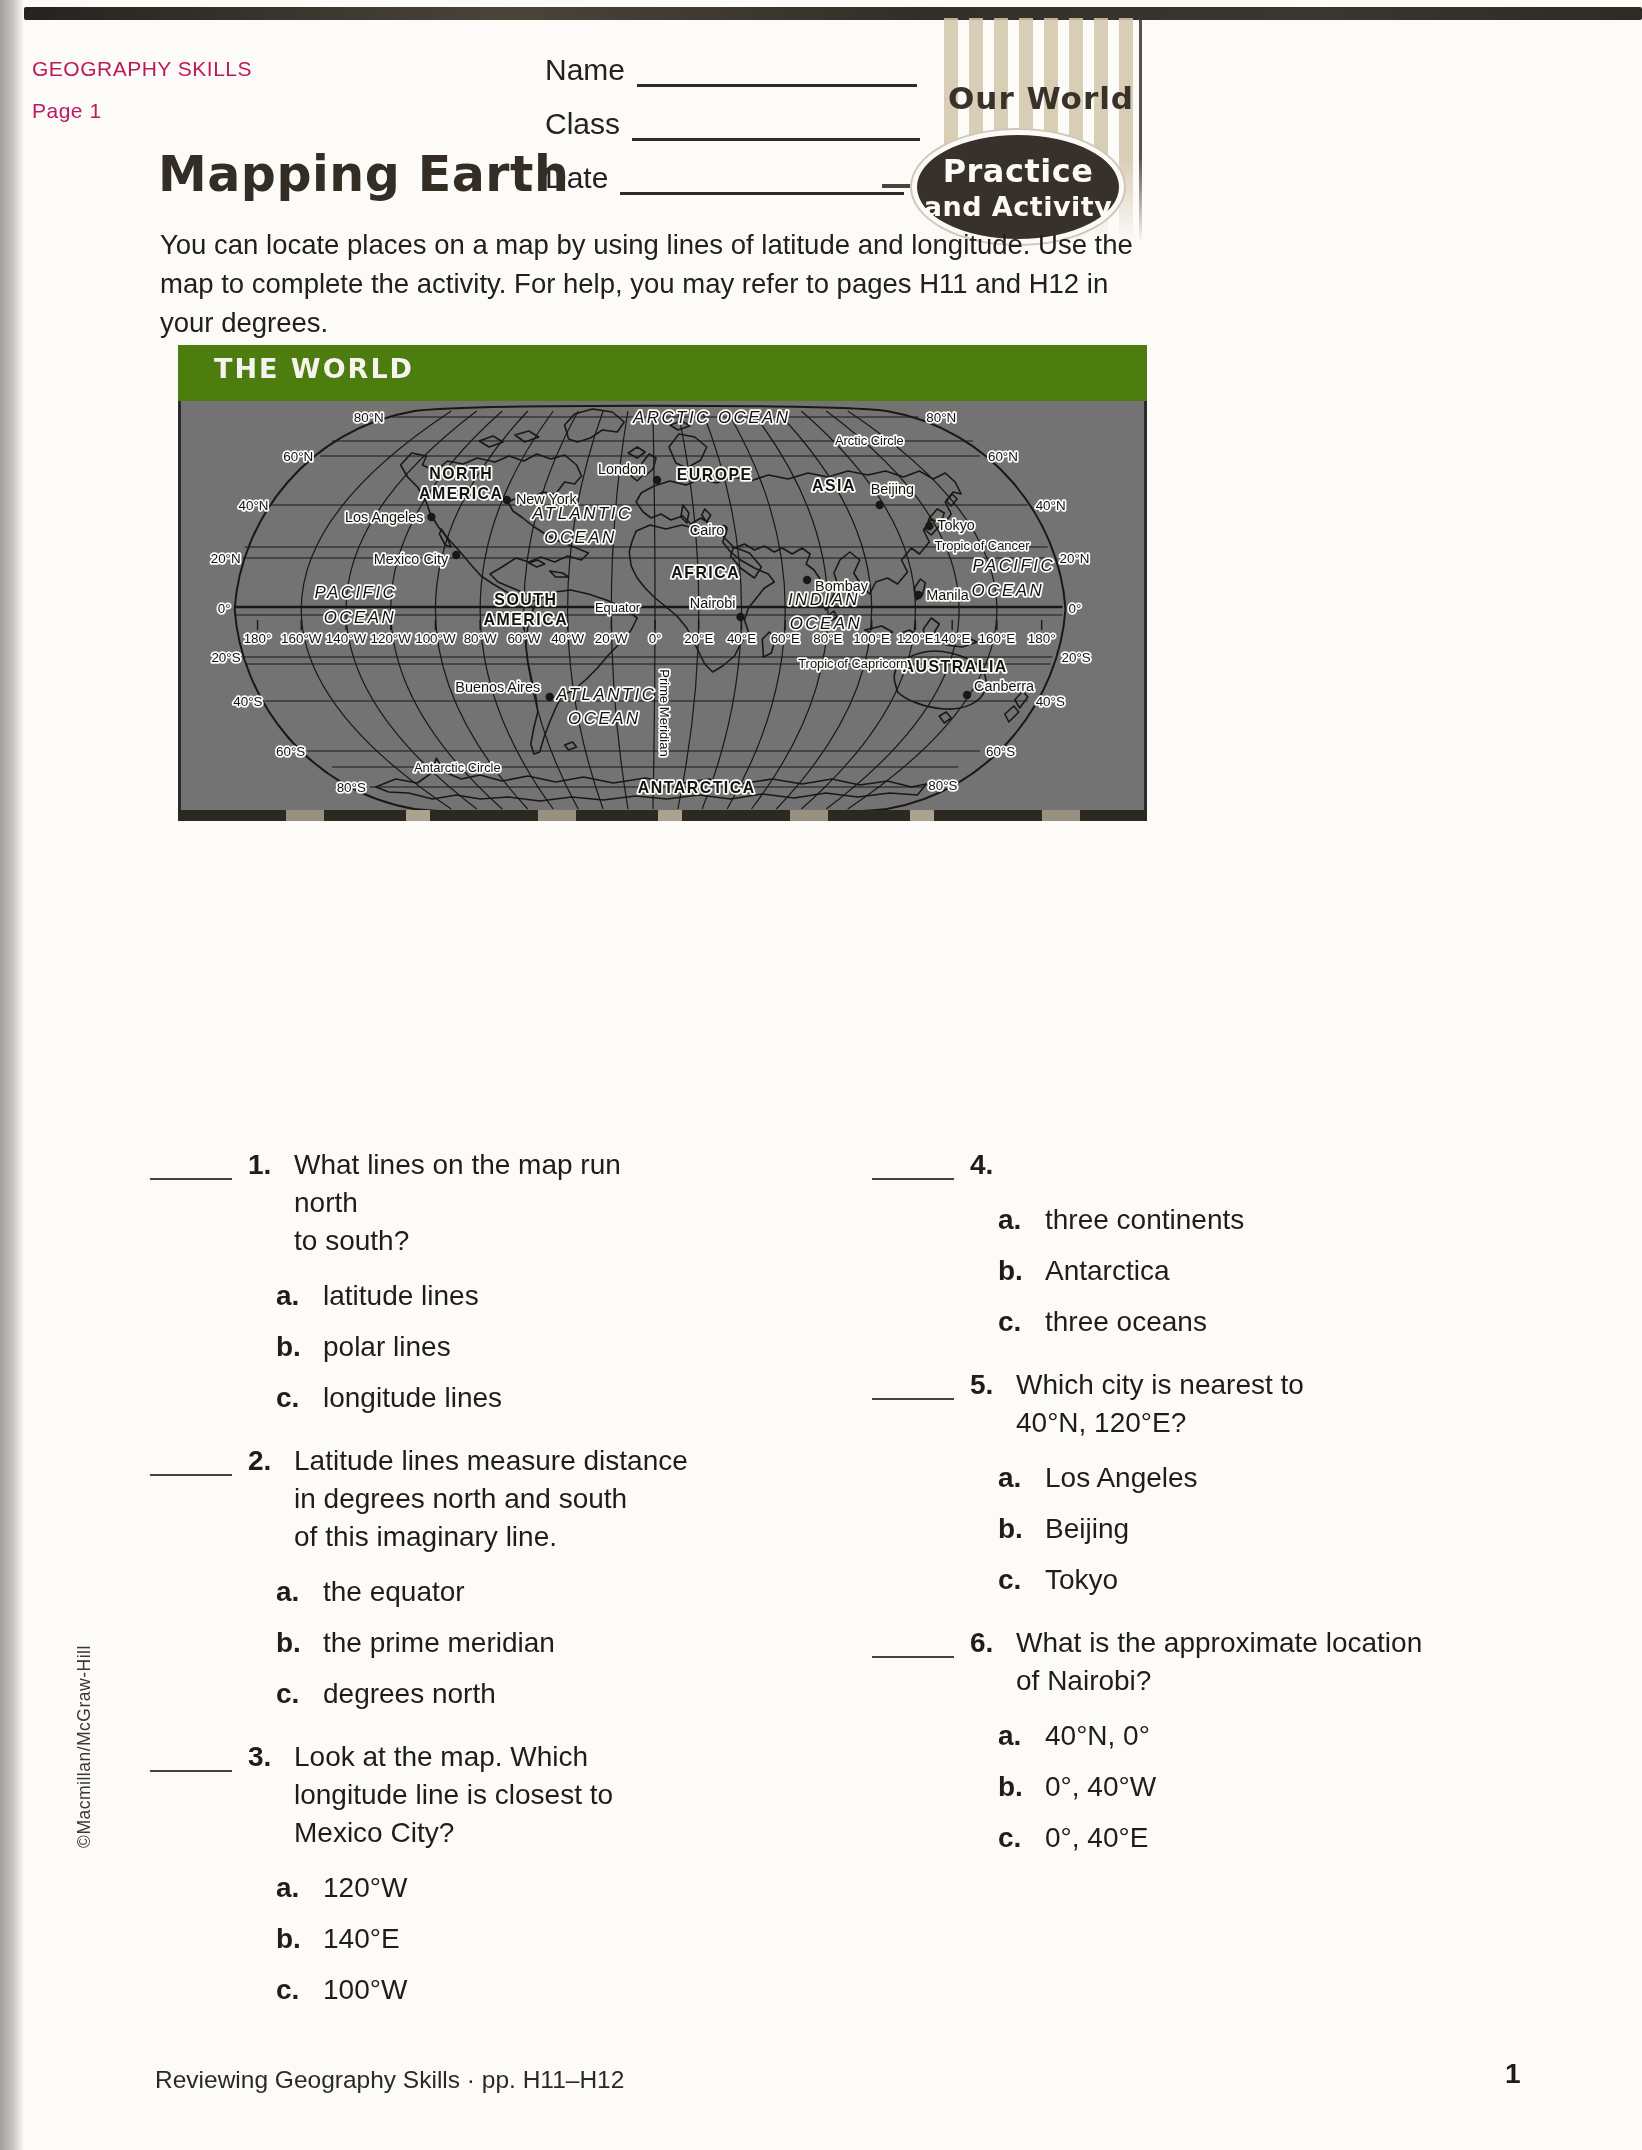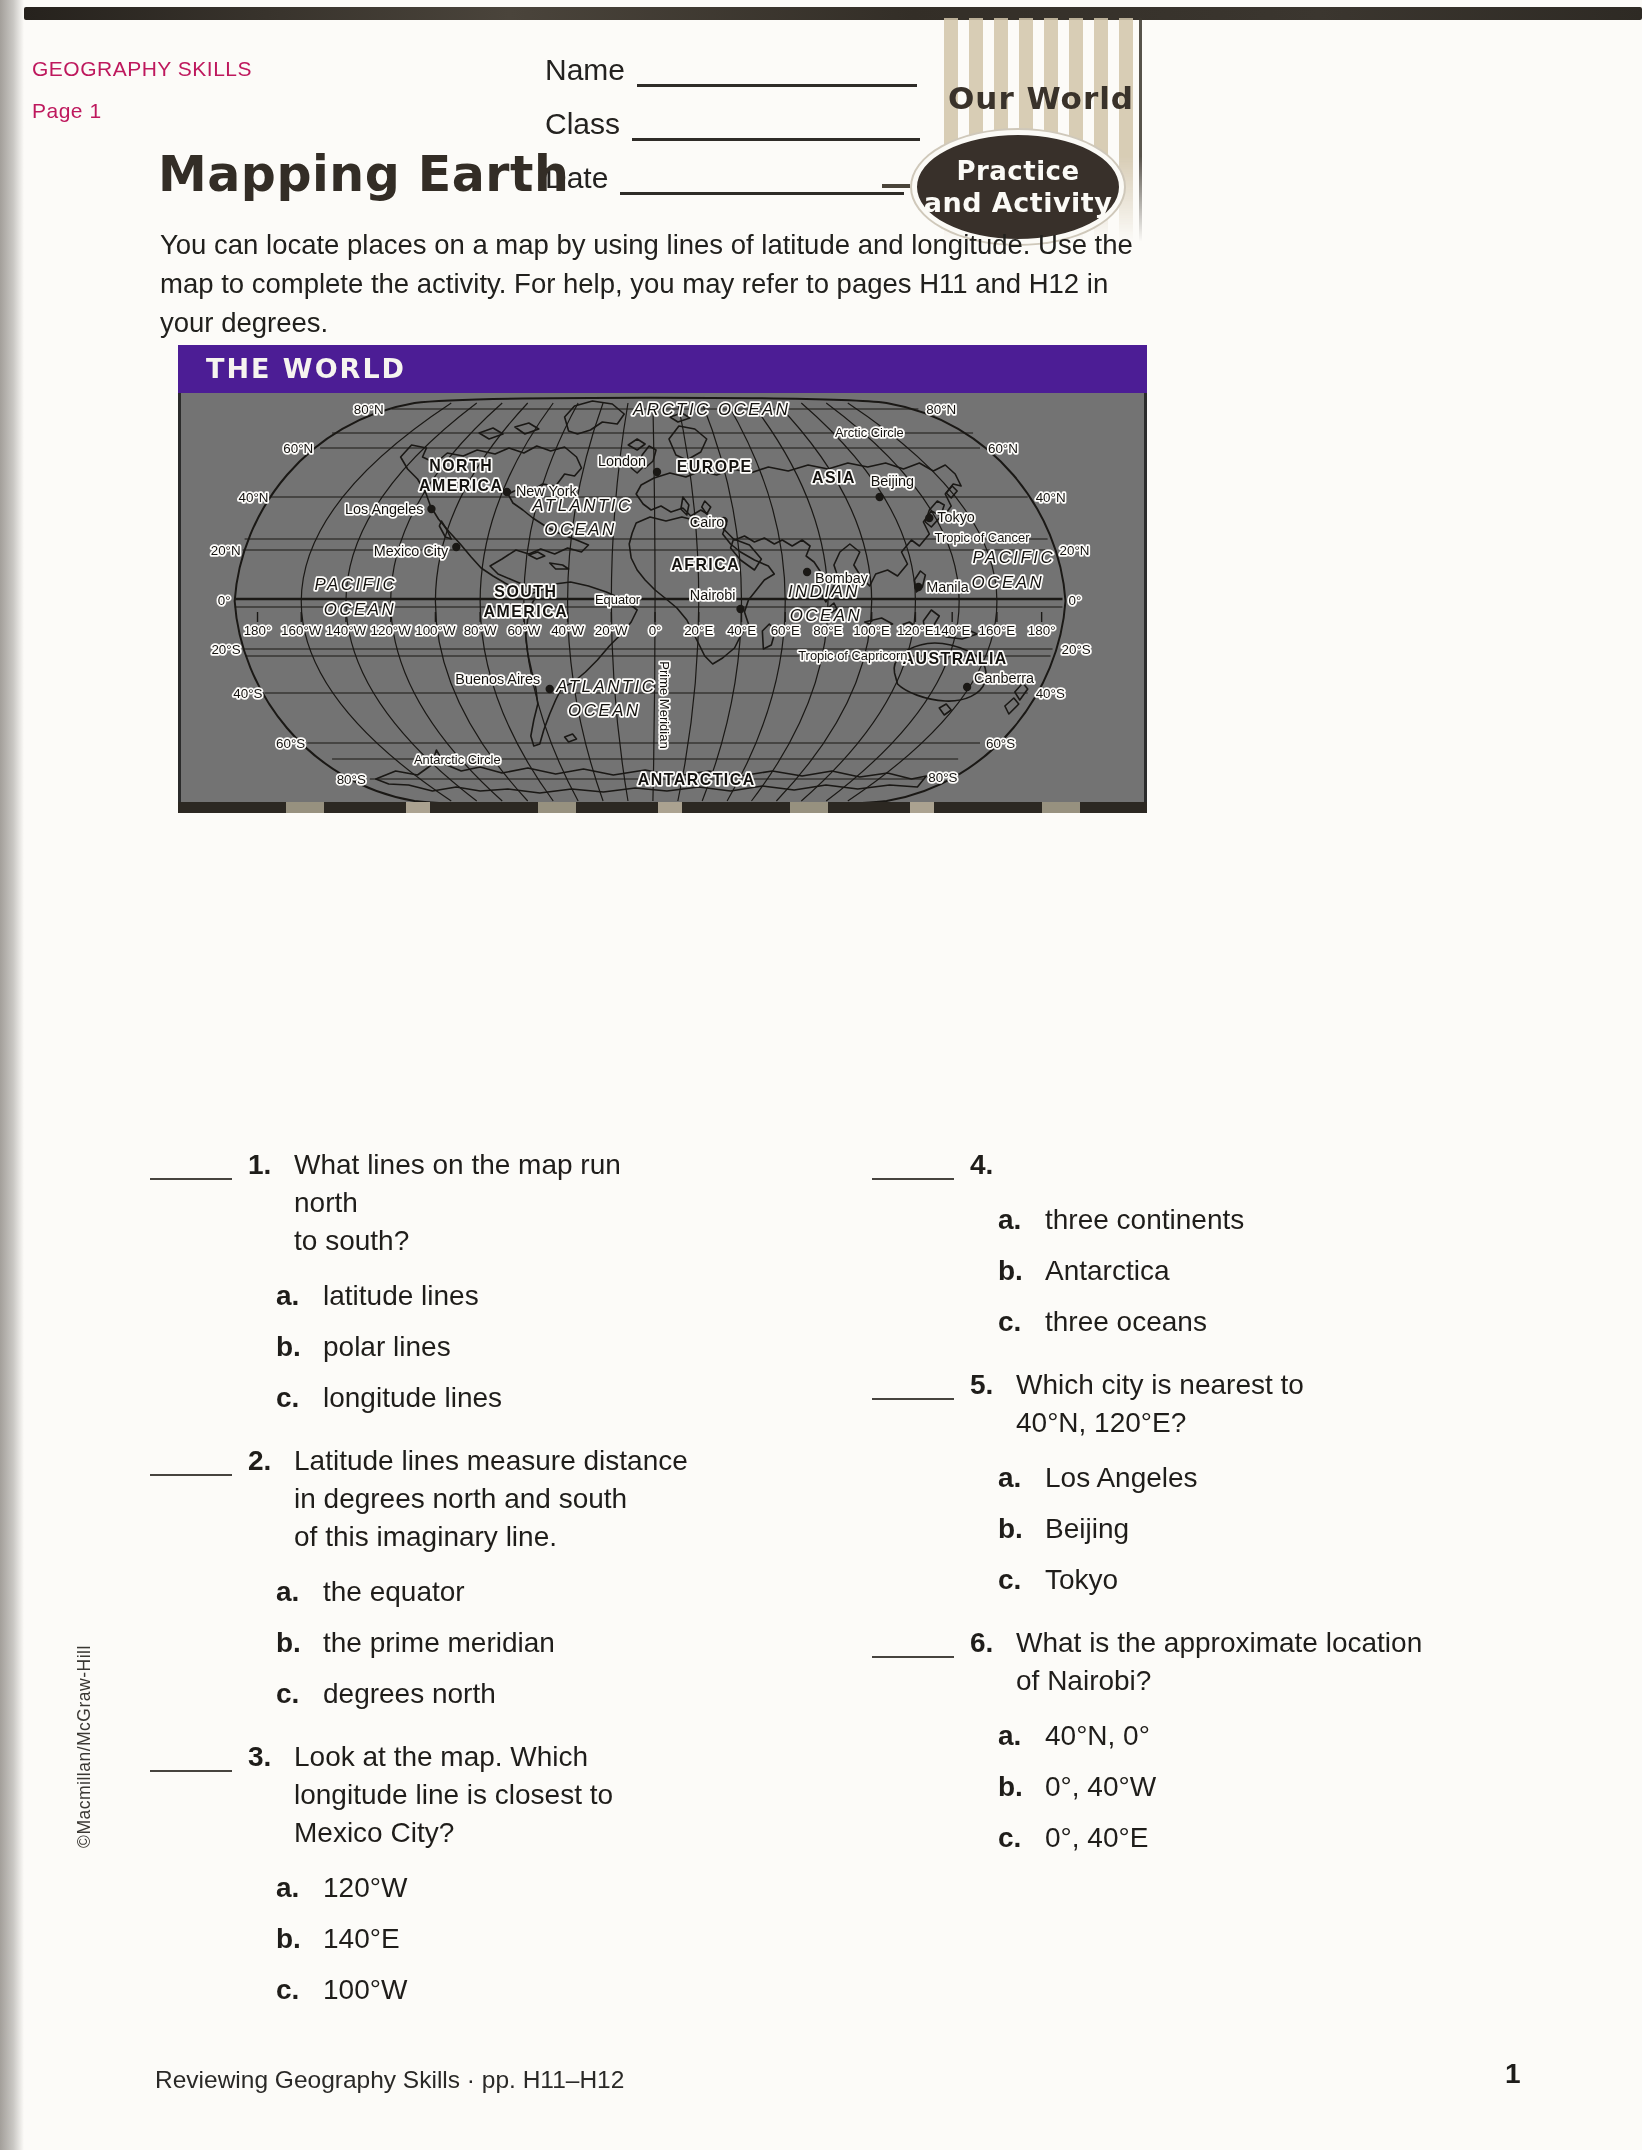--- a/index.html
+++ b/index.html
@@ -26,33 +26,33 @@
     background:repeating-linear-gradient(90deg,rgba(0,0,0,0) 0 11px,#d2c5aa 11px 25px);
     border-right:3px solid #3b362e;opacity:.85;
     -webkit-mask-image:linear-gradient(#000 62%,rgba(0,0,0,0));
     mask-image:linear-gradient(#000 62%,rgba(0,0,0,0));}
   .logo-title{position:absolute;left:948px;top:80px;font-family:"DejaVu Sans",sans-serif;
     font-size:31px;font-weight:800;letter-spacing:1px;color:#39322a;}
   .badge{position:absolute;left:912px;top:130px;width:202px;height:104px;background:#38302a;
     border-radius:50%;display:flex;flex-direction:column;align-items:center;justify-content:center;
     color:#fbfaf6;font-family:"DejaVu Sans",sans-serif;font-weight:800;
     border:5px solid #fbfaf6;box-shadow:0 0 0 2px #cfc8ba;}
-  .badge-l1{font-size:26px;letter-spacing:.5px;}
+  .badge-l1{font-size:32px;letter-spacing:.5px;}
   .badge-l2{font-size:27px;margin-top:1px;letter-spacing:.5px;}
   .badge-dash{position:absolute;left:882px;top:184px;width:28px;height:4px;background:#4a443a;}
 
   
   .doc-title{position:absolute;left:158px;top:146px;font-family:"DejaVu Sans",sans-serif;
     font-size:49px;font-weight:800;color:#332d26;letter-spacing:.5px;}
   .intro{position:absolute;left:160px;top:225px;font-size:27.5px;line-height:39px;color:#21201d;}
 
   
   .map-box{position:absolute;left:178px;top:345px;width:969px;height:467px;}
-  .map-header{height:48px;background:#4c1d95;color:#f6f4ef;font-family:"DejaVu Sans",sans-serif;
-    font-weight:800;font-size:27px;letter-spacing:2px;line-height:47px;padding-left:28px;
+  .map-header{height:56px;background:#4d7c0f;color:#f6f4ef;font-family:"DejaVu Sans",sans-serif;
+    font-weight:800;font-size:27px;letter-spacing:2px;line-height:47px;padding-left:36px;
     box-sizing:border-box;}
   .map-canvas{position:relative;height:409px;background:#737373;box-sizing:border-box;
     border-left:3px solid #2b2b2b;border-right:3px solid #2b2b2b;}
   .map-bottom-band{height:11px;
     background:repeating-linear-gradient(90deg,#2c2822 0 108px,#97917f 108px 146px,#2c2822 146px 228px,#aba290 228px 252px);}
   #world-svg{position:absolute;left:0;top:0;width:963px;height:409px;}
   #world-svg text{font-family:"Liberation Sans",sans-serif;fill:#14120f;
     paint-order:stroke;stroke:#fdfcfa;stroke-width:3.5px;stroke-linejoin:round;}
   #world-svg .m-ocean{font-style:italic;font-size:17px;letter-spacing:2.5px;}
   #world-svg .m-cont{font-weight:bold;font-size:16px;letter-spacing:1.5px;}

